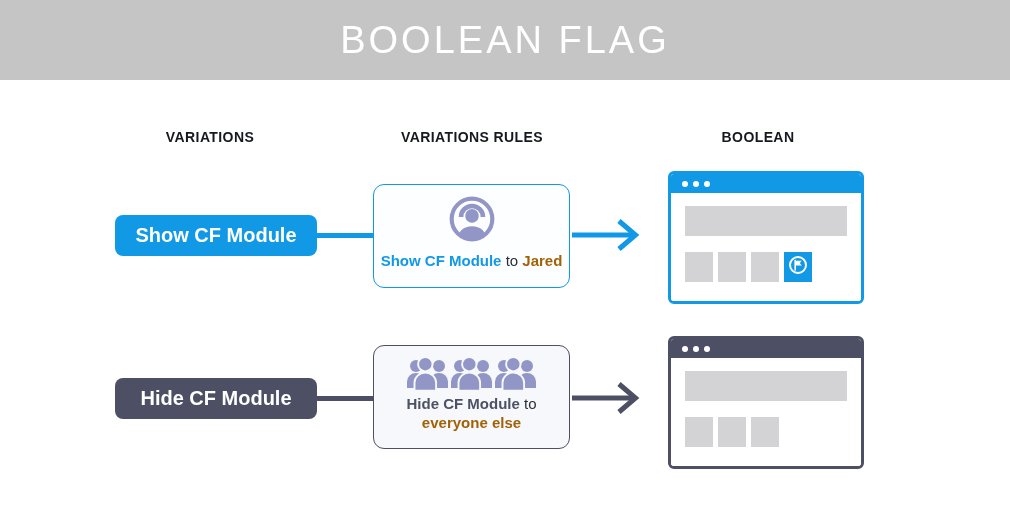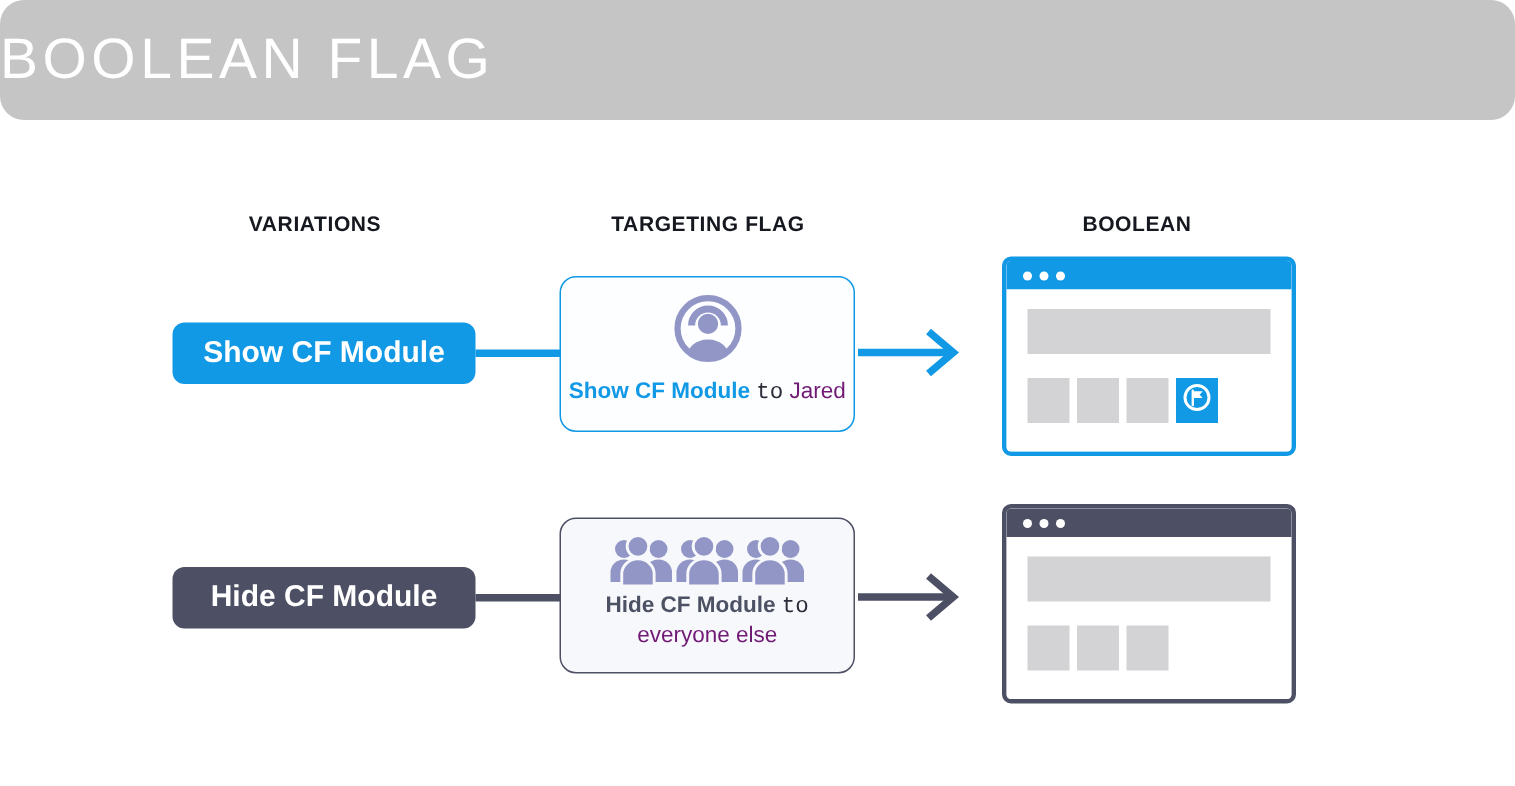--- a/index.html
+++ b/index.html
@@ -1,26 +1,26 @@
 <!DOCTYPE html>
 <html><head>
 <meta charset="utf-8">
 <style>
   html,body{margin:0;padding:0;background:#fff;}
   .canvas{position:relative;width:1010px;height:524px;background:#ffffff;
           font-family:"Liberation Sans",sans-serif;overflow:hidden;}
 
   
   .banner{position:absolute;left:0;top:0;width:1010px;height:80px;background:#c5c5c5;
-          display:flex;align-items:center;justify-content:flex-start;border-radius:16px;}
+          display:flex;align-items:center;justify-content:center;}
   .banner h1{margin:0;font-size:38px;font-weight:400;color:#ffffff;letter-spacing:3px;}
 
   
   .col-header{position:absolute;top:129px;transform:translateX(-50%);
-              font-size:14px;font-weight:bold;color:#16181f;letter-spacing:.4px;white-space:nowrap;margin-top:12px;}
+              font-size:14px;font-weight:bold;color:#16181f;letter-spacing:.4px;white-space:nowrap;}
   .col-variations{left:210px;} .col-rules{left:472px;} .col-results{left:758px;}
 
   
   .var-btn{position:absolute;left:115px;width:202px;height:41px;border-radius:8px;
            display:flex;align-items:center;justify-content:center;
            color:#fff;font-size:20px;font-weight:bold;}
   .var-btn.blue{top:215px;background:#1199e6;}
   .var-btn.dark{top:378px;background:#4d5064;}
 
   
@@ -32,22 +32,22 @@
   .rule-card{position:absolute;left:373px;width:197px;height:104px;border-radius:11px;
              box-sizing:border-box;display:flex;flex-direction:column;align-items:center;}
   .rule-card.blue{top:184px;background:#fdfeff;border:1.5px solid #1199e6;}
   .rule-card.dark{top:345px;background:#f7f8fb;border:1.5px solid #4d5064;}
   .rule-icon{margin-top:9px;line-height:0;}
   .rule-text{font-size:15px;color:#22242e;text-align:center;line-height:19px;white-space:nowrap;}
   .rule-card.blue .rule-text{margin-top:7px;}
   .rule-card.dark .rule-text{margin-top:3px;}
   .t-flag-blue{color:#1199e6;font-weight:bold;}
   .t-flag-dark{color:#4d5164;font-weight:bold;}
-  .t-plain{color:#2b2e3a;font-weight:400;font-family:Liberation Mono, monospace;}
-  .t-audience{color:#701a75;font-weight:normal;}
+  .t-plain{color:#2b2e3a;font-weight:400;}
+  .t-audience{color:#a16207;font-weight:bold;}
 
   
   .arrow{position:absolute;left:572px;width:78px;height:40px;line-height:0;}
   .arrow.blue{top:215px;} .arrow.dark{top:378px;}
 
   
   .browser{position:absolute;left:668px;width:190px;height:127px;border-radius:6px;
            box-sizing:content-box;background:#fff;overflow:hidden;}
   .browser.blue{top:171px;border:3px solid #1199e6;}
   .browser.dark{top:336px;border:3px solid #4d5064;}
@@ -64,21 +64,21 @@
 </head>
 <body>
 
 <div class="canvas">
 
   <div class="banner">
     <h1>BOOLEAN FLAG</h1>
   </div>
 
   <div class="col-header col-variations">VARIATIONS</div>
-  <div class="col-header col-rules">TARGETING FLAG</div>
+  <div class="col-header col-rules">VARIATIONS RULES</div>
   <div class="col-header col-results">BOOLEAN</div>
 
   <div class="var-btn blue">
     <span>Show CF Module</span>
   </div>
   <div class="connector blue"></div>
 
   <div class="rule-card blue">
     <span class="rule-icon">
       <svg width="50" height="50" viewBox="0 0 48 48">

